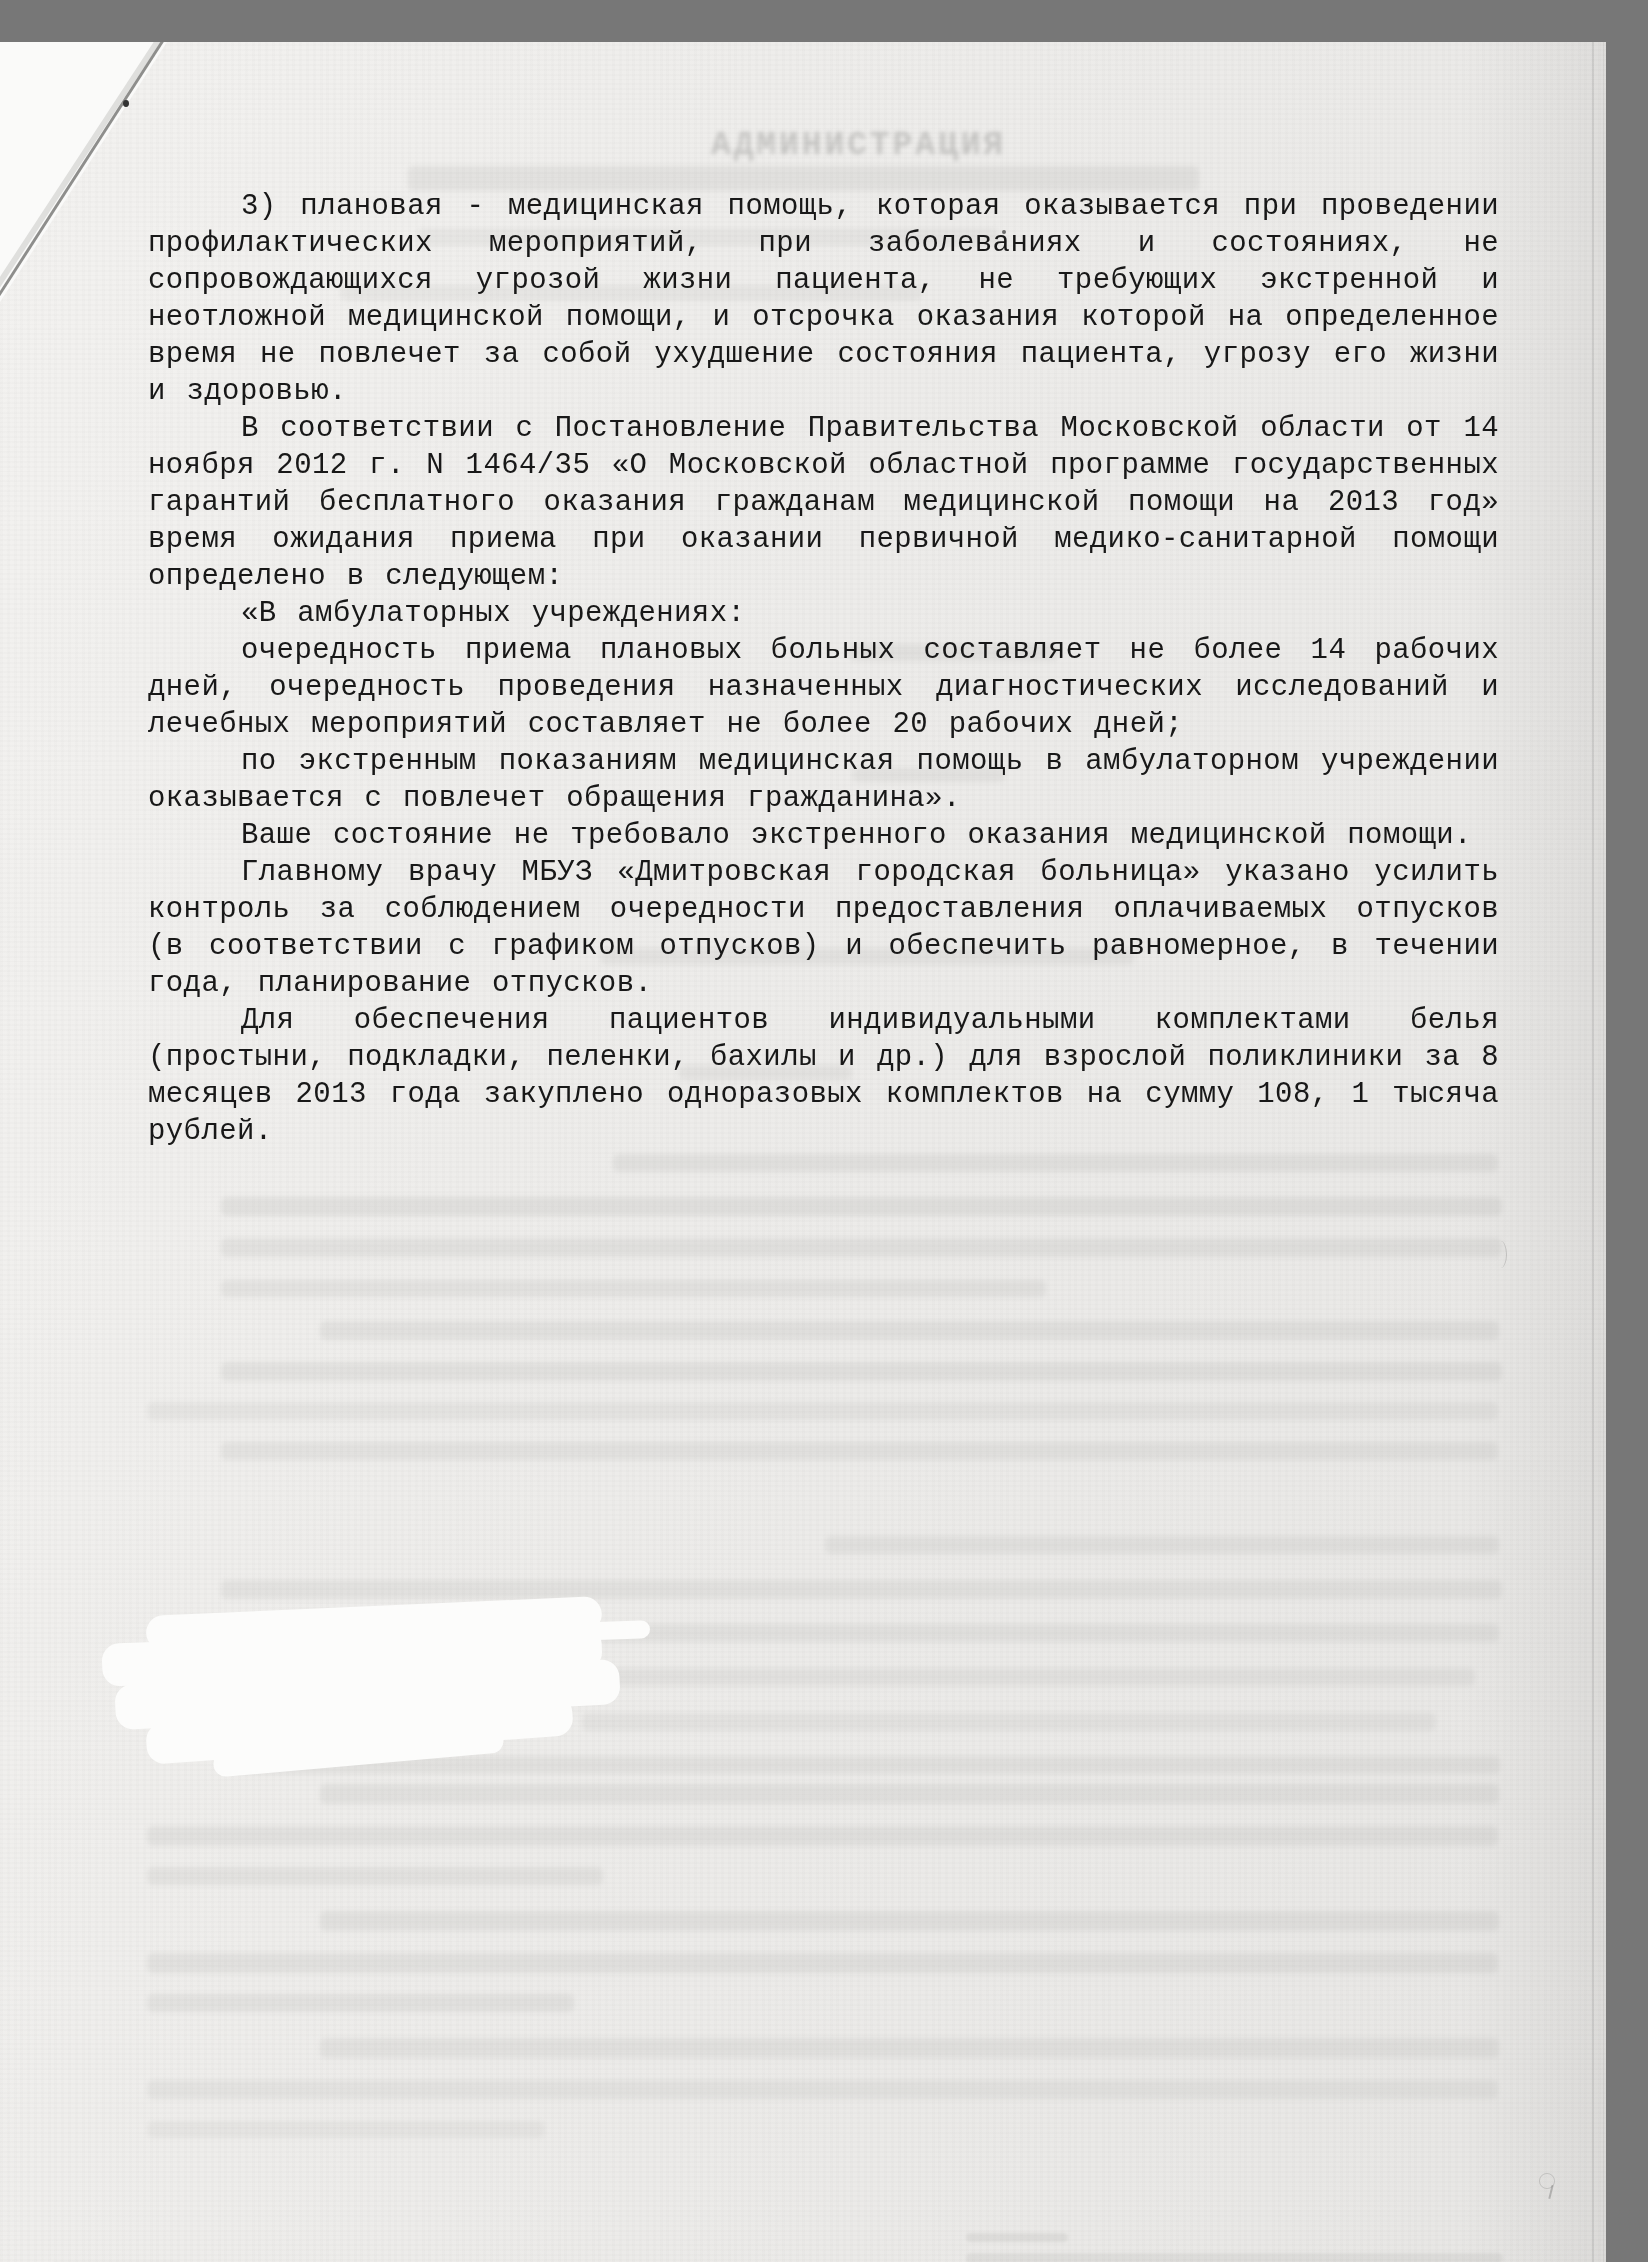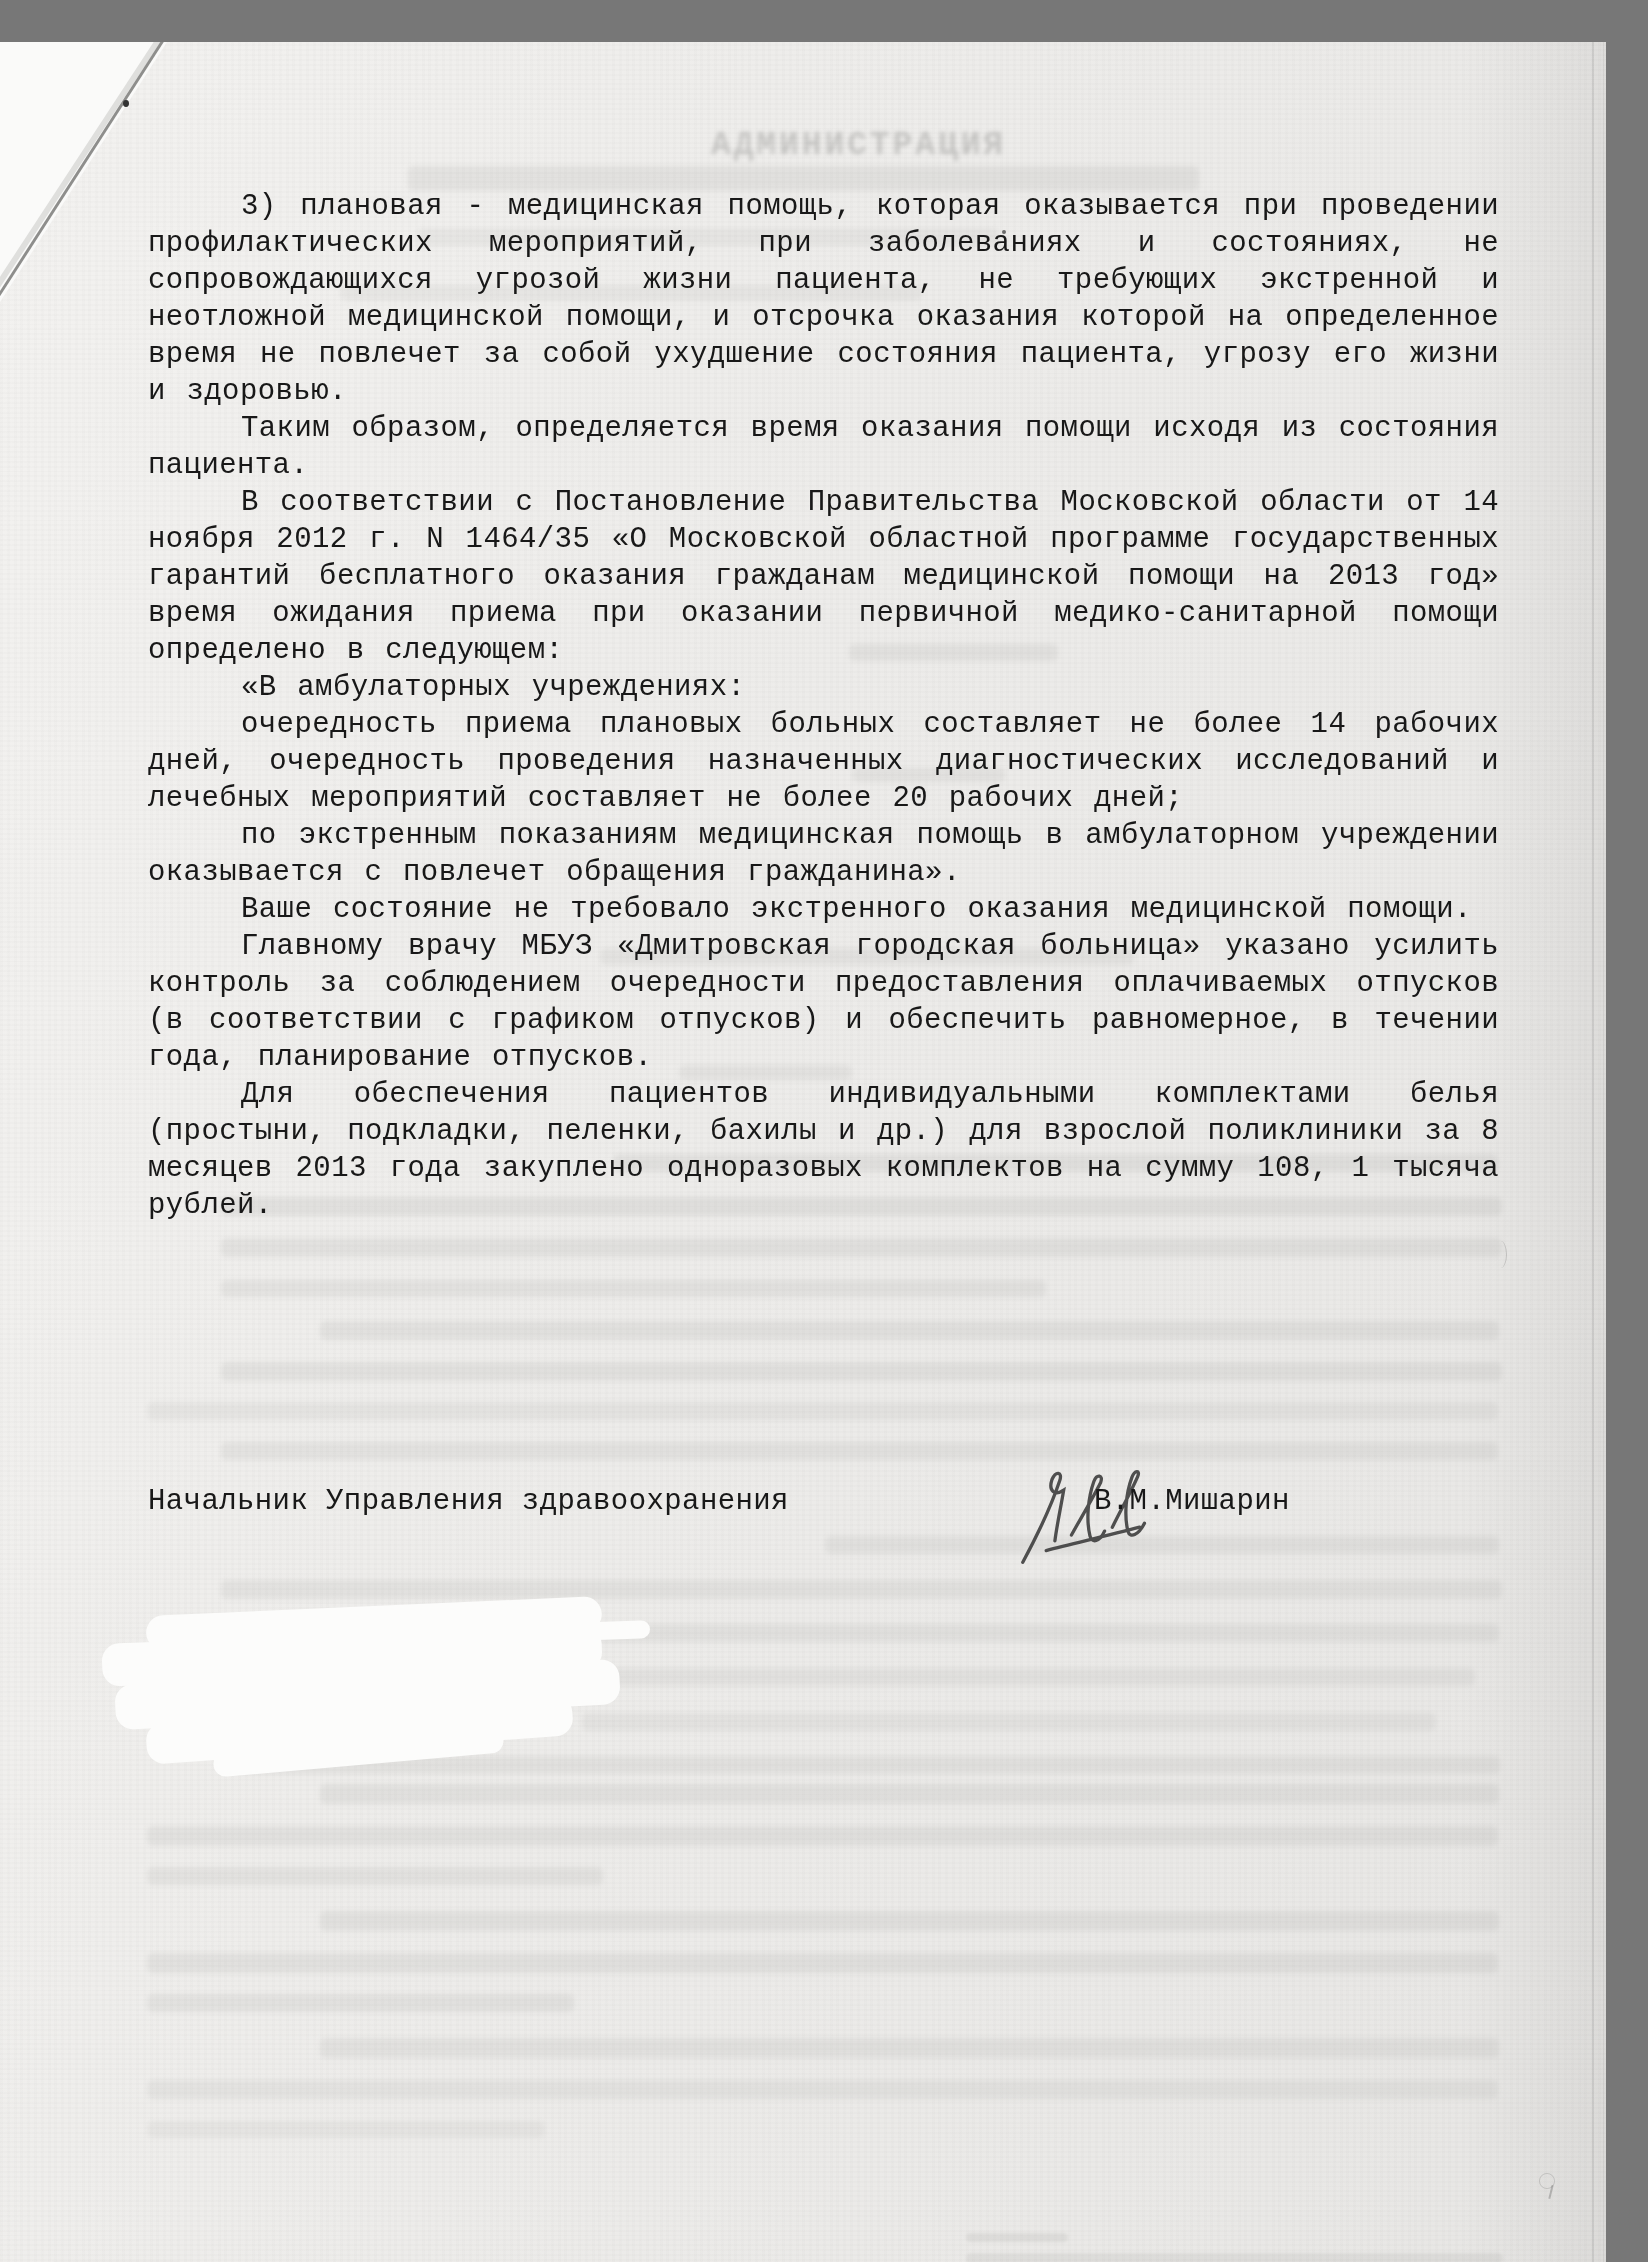--- a/index.html
+++ b/index.html
@@ -148,42 +148,29 @@
   <div class="g" style="left:320px;top:1996px;width:1179px;height:20.4px;opacity:.12;"></div>
   <div class="g" style="left:147px;top:2038px;width:1351px;height:19.4px;opacity:.11;"></div>
   <div class="g" style="left:147px;top:2079px;width:398px;height:16.5px;opacity:.09;"></div>
 
   <div class="g" style="left:966px;top:2191px;width:102px;height:8.7px;opacity:.14;filter:blur(1.5px);"></div>
   <div class="g" style="left:966px;top:2211px;width:537px;height:10.7px;opacity:.13;filter:blur(1.5px);"></div>
   <div class="g" style="left:53px;top:2220px;width:126px;height:7.8px;opacity:.10;filter:blur(1.5px);"></div>
 
   <div class="body-text">
     <p>3) плановая - медицинская помощь, которая оказывается при проведении профилактических мероприятий, при заболеваниях и состояниях, не сопровождающихся угрозой жизни пациента, не требующих экстренной и неотложной медицинской помощи, и отсрочка оказания которой на определенное время не повлечет за собой ухудшение состояния пациента, угрозу его жизни и здоровью.</p>
-    <p>Таким образом, определяется время оказания помощи исходя из состояния пациента.</p>
     <p>В соответствии с Постановление Правительства Московской области от 14 ноября 2012 г. N 1464/35 «О Московской областной программе государственных гарантий бесплатного оказания гражданам медицинской помощи на 2013 год» время ожидания приема при оказании первичной медико-санитарной помощи определено в следующем:</p>
     <p>«В амбулаторных учреждениях:</p>
     <p>очередность приема плановых больных составляет не более 14 рабочих дней, очередность проведения назначенных диагностических исследований и лечебных мероприятий составляет не более 20 рабочих дней;</p>
     <p>по экстренным показаниям медицинская помощь в амбулаторном учреждении оказывается с повлечет обращения гражданина».</p>
     <p>Ваше состояние не требовало экстренного оказания медицинской помощи.</p>
     <p>Главному врачу МБУЗ «Дмитровская городская больница» указано усилить контроль за соблюдением очередности предоставления оплачиваемых отпусков (в соответствии с графиком отпусков) и обеспечить равномерное, в течении года, планирование отпусков.</p>
     <p>Для обеспечения пациентов индивидуальными комплектами белья (простыни, подкладки, пеленки, бахилы и др.) для взрослой поликлиники за 8 месяцев 2013 года закуплено одноразовых комплектов на сумму 108, 1 тысяча рублей.</p>
   </div>
 
-  <div class="sig-row">
-    <span class="sig-title">Начальник Управления здравоохранения</span>
-    <svg class="sig-svg" width="146" height="112" viewBox="0 0 150 115">
-      <g fill="none" stroke="#3a3a3a" stroke-width="3.4" stroke-linecap="round" opacity="0.88">
-        <path d="M8,104 C22,78 38,44 46,20 C49,11 42,10 38,19 C34,31 41,36 50,30 C47,48 43,66 41,82"></path>
-        <path d="M58,76 C68,58 80,38 88,22 C91,14 84,13 81,21 C75,38 73,60 77,77 C79,85 87,83 92,72"></path>
-        <path d="M100,68 C110,48 120,30 126,16 C129,9 123,9 120,17 C114,33 112,56 116,72 C118,80 127,76 133,64"></path>
-        <path d="M32,92 C58,85 90,78 128,68"></path>
-      </g>
-    </svg>
-    <span class="sig-name">В.М.Мишарин</span>
-  </div>
 
   <div class="wo" style="left:146px;top:1564px;width:456px;height:35px;transform:rotate(-2.5deg);"></div>
   <div class="wo" style="left:543px;top:1580px;width:107px;height:17.5px;transform:rotate(-2deg);"></div>
   <div class="wo" style="left:102px;top:1593px;width:500px;height:43px;transform:rotate(-2deg);"></div>
   <div class="wo" style="left:115px;top:1630px;width:505px;height:45px;transform:rotate(-3deg);"></div>
   <div class="wo" style="left:146px;top:1667px;width:427px;height:41px;transform:rotate(-4deg);"></div>
   <div class="wo" style="left:213px;top:1698px;width:291px;height:25px;transform:rotate(-5deg);"></div>
 
   <div class="paren-mark"></div>
   <div class="curl-mark"></div>

